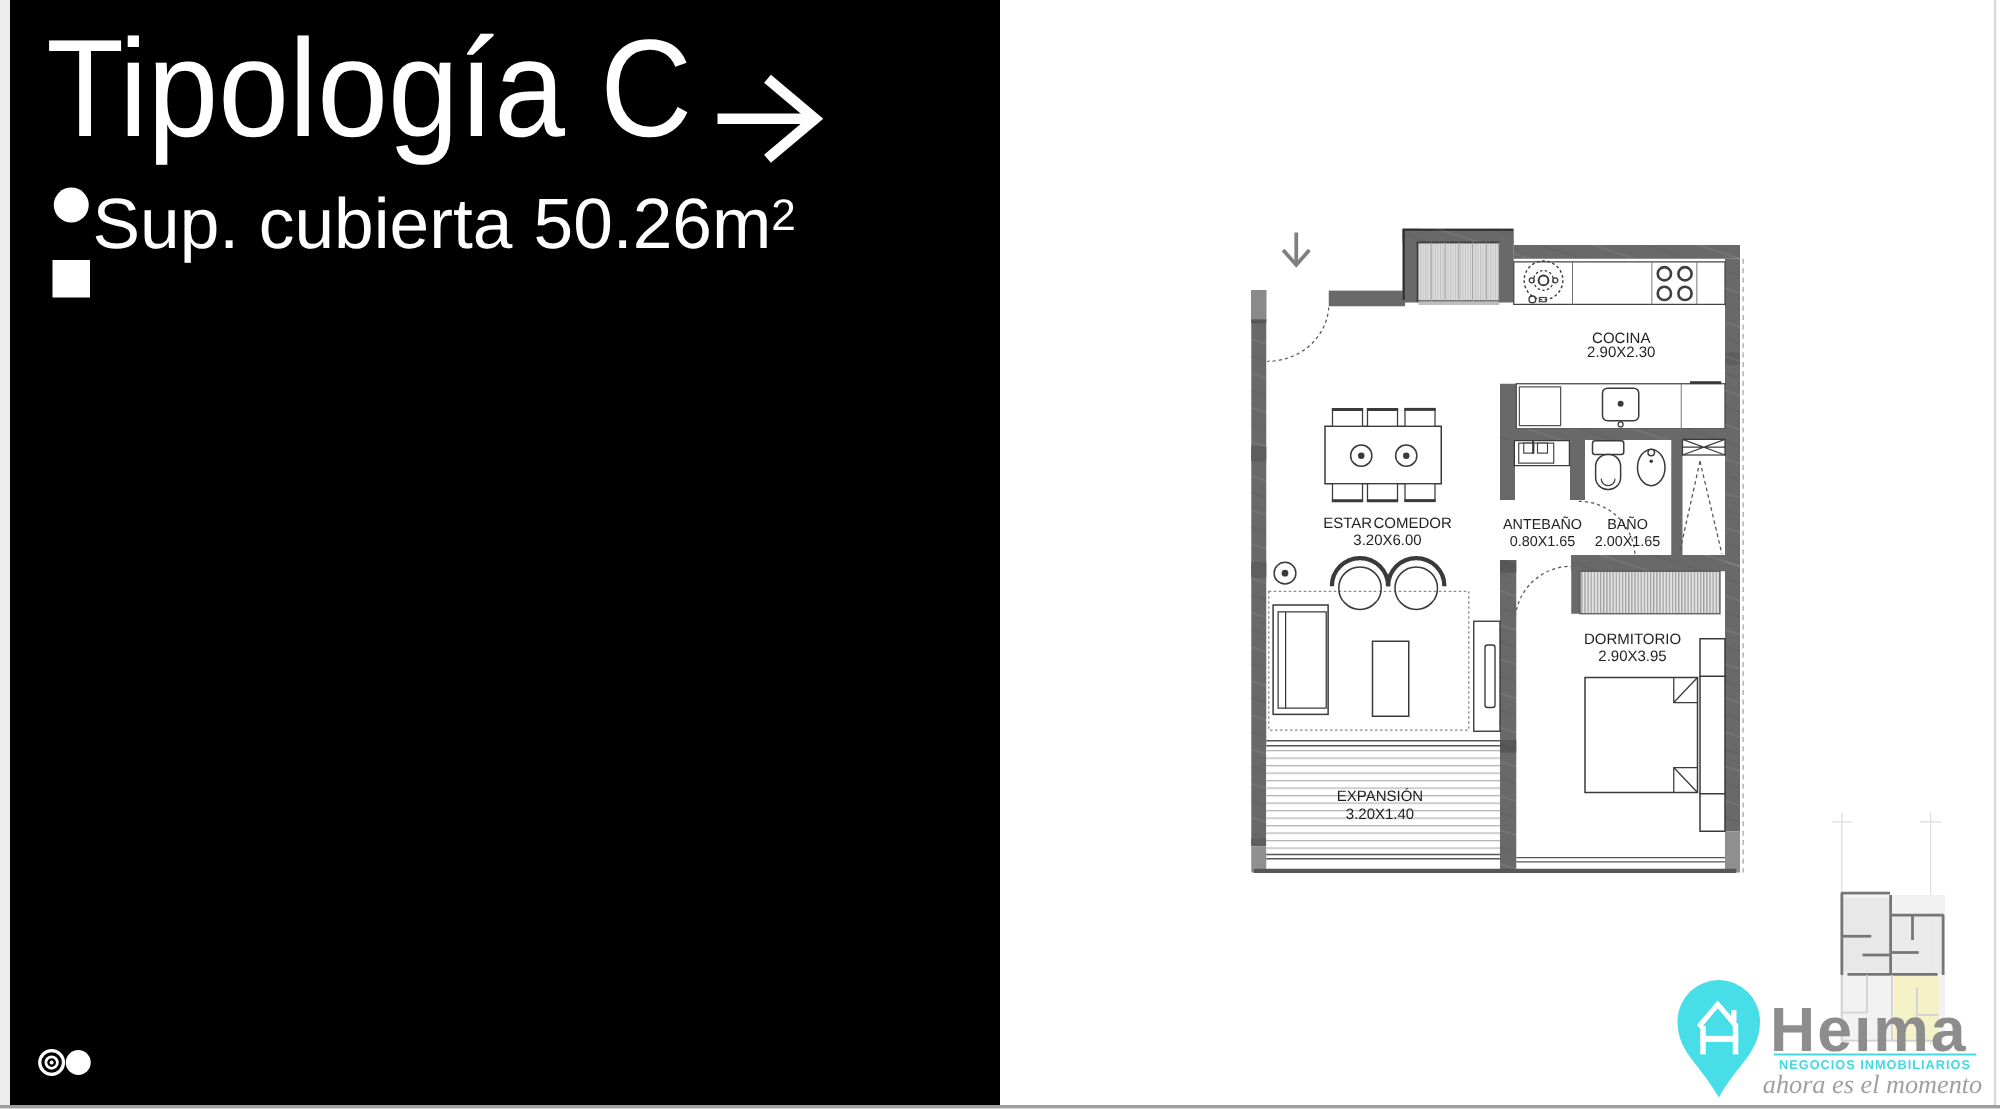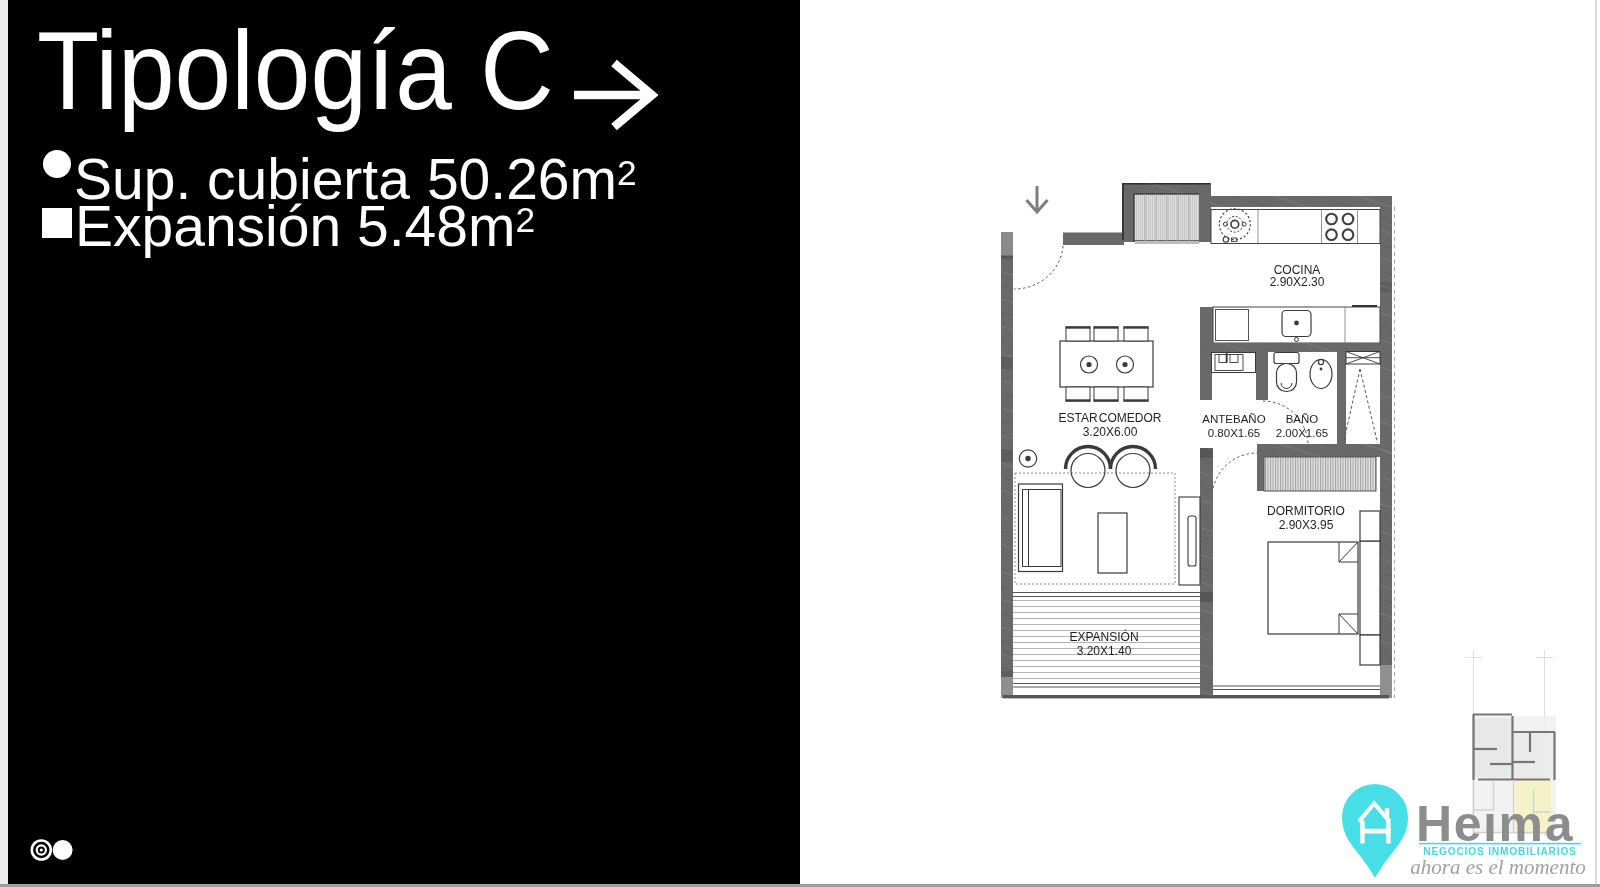--- a/index.html
+++ b/index.html
@@ -30,21 +30,20 @@
       <path d="M 44 8 L 82 40 L 44 72"></path>
     </g>
   </svg>
 
   <div class="abs" style="left:43px;top:150px;width:28px;height:28px;border-radius:50%;background:#fff;"></div>
 
   <div class="abs ttl" style="left:74px;top:151px;font-size:57px;">Sup.&nbsp;cubierta<span style="display:inline-block;width:17px;"></span>50.26m<span style="font-size:0.62em;position:relative;top:-0.41em;">2</span></div>
 
   <div class="abs" style="left:42px;top:208px;width:30px;height:30px;background:#fff;"></div>
 
-  <div class="abs ttl" style="left:75px;top:198px;font-size:57px;">Expansión&nbsp;5.48m<span style="font-size:0.62em;position:relative;top:-0.41em;">2</span></div>
 
   <svg class="abs" style="left:0;top:0;" width="1600" height="887" viewBox="0 0 1600 887">
     <defs>
       <pattern id="vhatch" width="2.5" height="6" patternUnits="userSpaceOnUse">
         <rect width="2.5" height="6" fill="#e2e2e2"></rect>
         <rect width="1" height="6" fill="#a0a0a0"></rect>
       </pattern>
       <pattern id="vshaft" width="2" height="6" patternUnits="userSpaceOnUse">
         <rect width="2" height="6" fill="#dedede"></rect>
         <rect width="0.8" height="6" fill="#c2c2c2"></rect>

